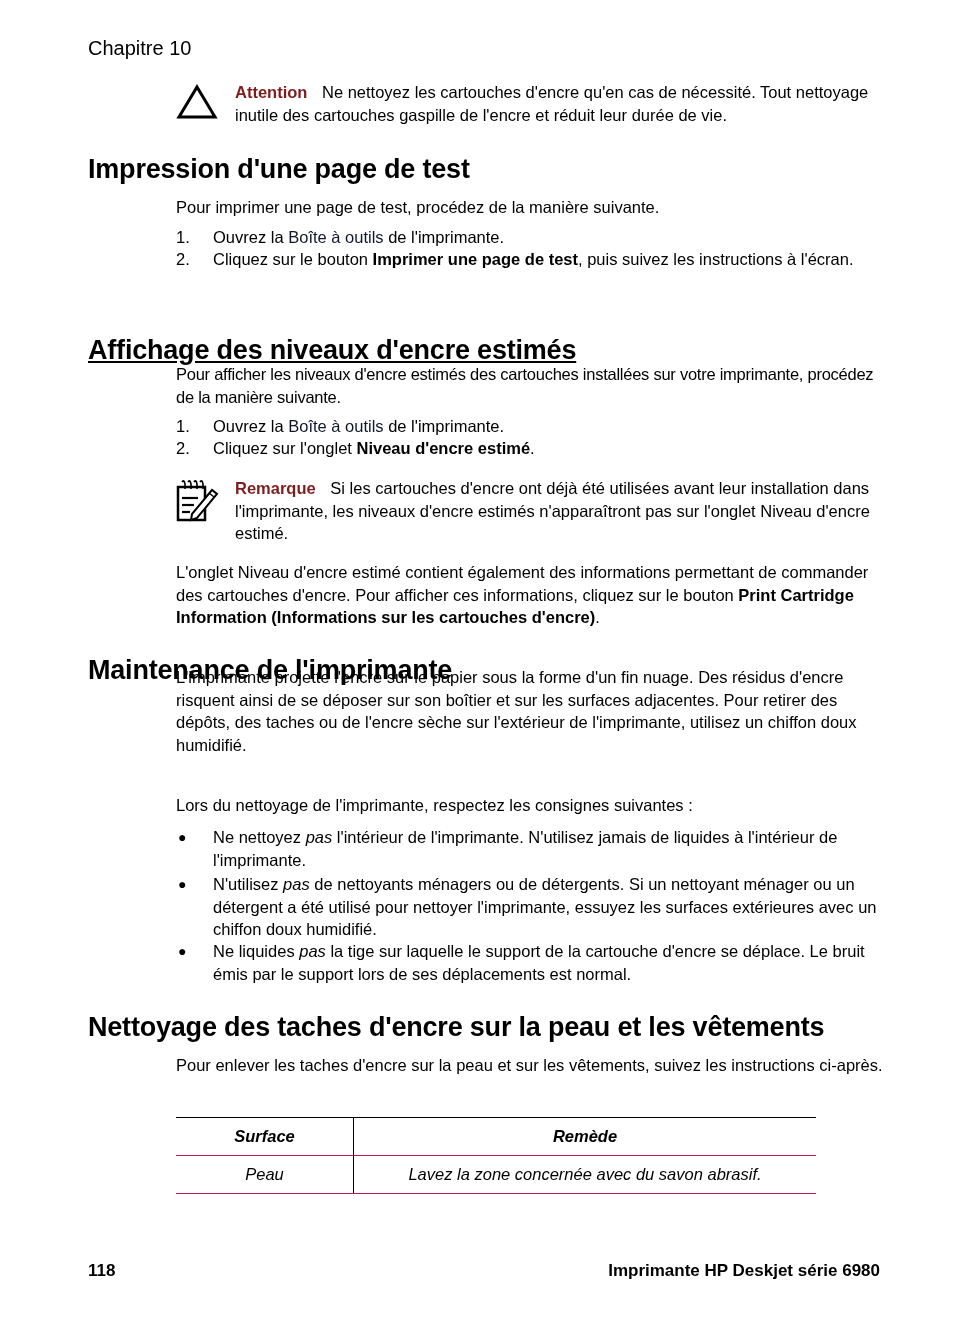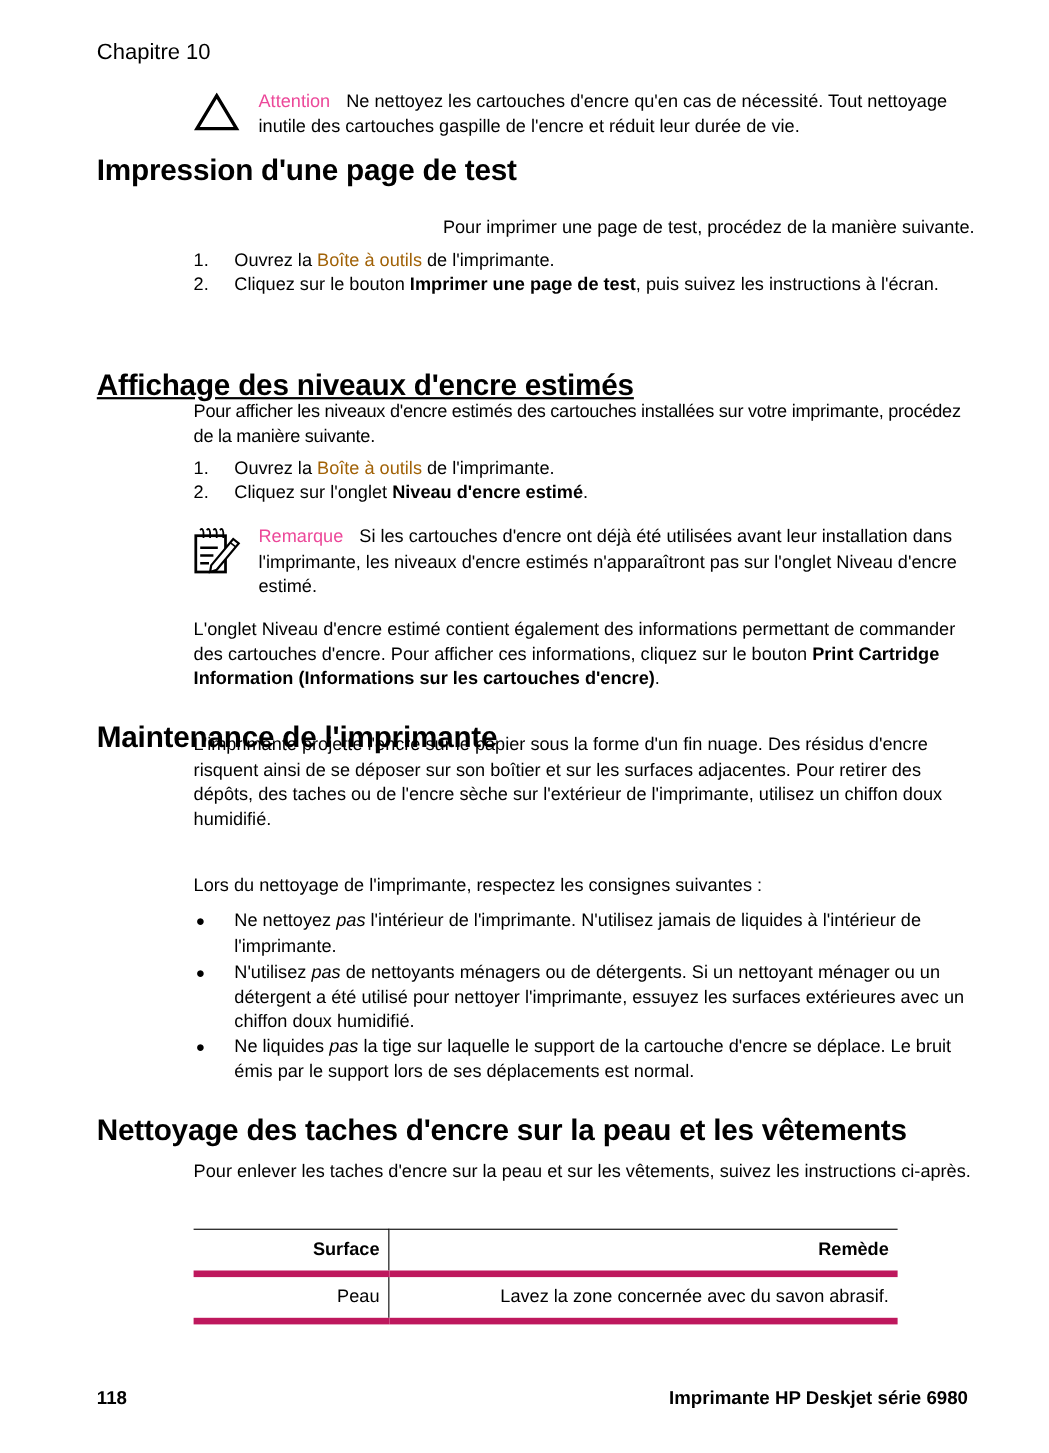--- a/index.html
+++ b/index.html
@@ -6,54 +6,54 @@
   body {
     width: 954px; height: 1321px; position: relative; overflow: hidden;
     font-family: "Liberation Sans", sans-serif; color: #000;
   }
   .abs { position: absolute; }
   .running-header { left: 88px; top: 37px; font-size: 20px; }
   .h1 { left: 88px; font-size: 27px; font-weight: bold; letter-spacing: -0.2px; white-space: nowrap; }
   .body-text { left: 176px; width: 710px; font-size: 16.5px; line-height: 22.5px; }
   .note-icon { left: 176px; }
   .note-text { left: 235px; width: 650px; font-size: 16.5px; line-height: 22.5px; }
-  .note-label { color: #ec4899; font-weight: normal; margin-right: 10px; }
-  .link { color: #a16207; cursor: pointer; }
+  .note-label { color: #7f1d1d; font-weight: bold; margin-right: 10px; }
+  .link { color: #0f172a; cursor: pointer; }
   .list-item { position: absolute; left: 176px; width: 710px; font-size: 16.5px; line-height: 22.5px; }
   .list-item .num { position: absolute; left: 0; top: 0; }
   .list-item .txt { display: block; margin-left: 37px; }
   .bullet { position: absolute; left: 2px; top: 0; font-size: 14px; }
   table.remedy {
     position: absolute; left: 176px; top: 1117px; width: 640px;
     border-collapse: collapse; font-size: 16.5px;
   }
   table.remedy th, table.remedy td {
-    text-align: right; padding: 0 8px; height: 37px; vertical-align: middle;
-    border-top: 1px solid #000; border-bottom: 6px solid #be185d;
+    text-align: center; padding: 0 8px; height: 37px; vertical-align: middle;
+    border-top: 1px solid #000; border-bottom: 1px solid #be185d; font-style: italic;
   }
   table.remedy th:first-child, table.remedy td:first-child { width: 161px; border-right: 1px solid #000; }
   .footer { top: 1261px; font-size: 17px; font-weight: bold; }
 </style>
 </head>
 <body>
 
 <div class="abs running-header">Chapitre 10</div>
 
 <div class="abs" style="left:176px; top:84px;">
   <svg width="42" height="36" viewBox="0 0 42 36">
     <path d="M21 3 L39 33 L3 33 Z" fill="none" stroke="#000" stroke-width="3" stroke-linejoin="miter"></path>
   </svg>
 </div>
 <div class="abs note-text" style="top:81px;">
   <span class="note-label">Attention</span>
   <span>Ne nettoyez les cartouches d'encre qu'en cas de nécessité. Tout nettoyage inutile des cartouches gaspille de l'encre et réduit leur durée de vie.</span>
 </div>
 
-<div class="abs h1" style="top:140px;">Impression d'une page de test</div>
-<div class="abs body-text" style="top:196px;text-align:right;">Pour imprimer une page de test, procédez de la manière suivante.</div>
+<div class="abs h1" style="top:154px;">Impression d'une page de test</div>
+<div class="abs body-text" style="top:196px;">Pour imprimer une page de test, procédez de la manière suivante.</div>
 <div class="list-item" style="top:226px;">
   <span class="num">1.</span>
   <span class="txt"><span>Ouvrez la </span><span class="link">Boîte à outils</span><span> de l'imprimante.</span></span>
 </div>
 <div class="list-item" style="top:248px;">
   <span class="num">2.</span>
   <span class="txt"><span>Cliquez sur le bouton </span><b>Imprimer une page de test</b><span>, puis suivez les instructions à l'écran.</span></span>
 </div>
 
 <div class="abs h1" style="top:335px;text-decoration:underline;">Affichage des niveaux d'encre estimés</div>

